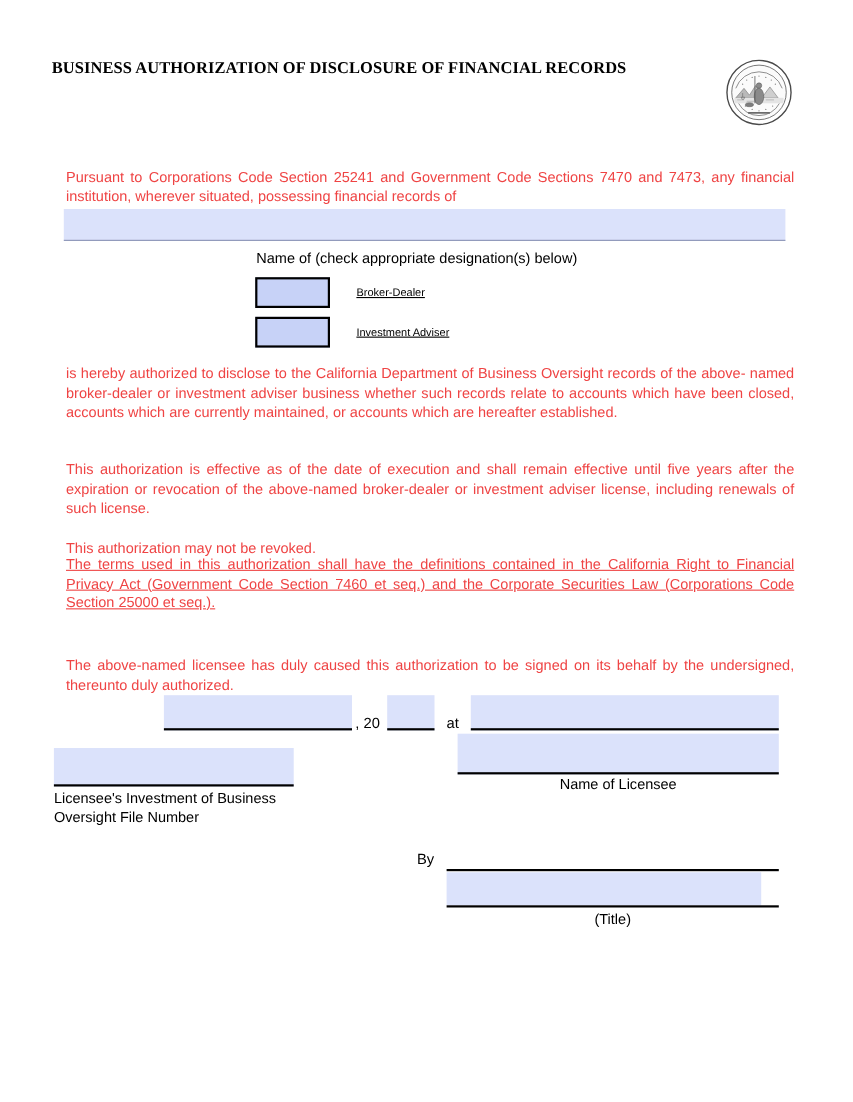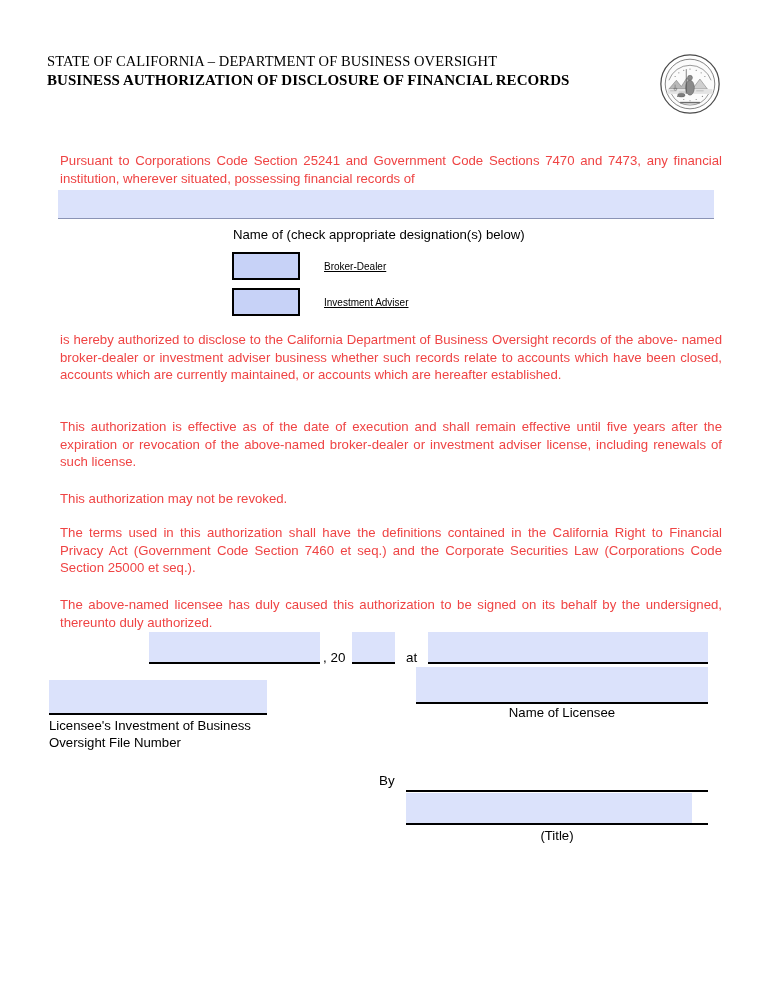--- a/index.html
+++ b/index.html
@@ -64,21 +64,21 @@
   }
   .just {
     text-align: justify;
     text-justify: inter-word;
   }
 
   .p-intro   { left: 60px; top: 152px; width: 662px; }
   .p-disc    { left: 60px; top: 331px; width: 662px; }
   .p-eff     { left: 60px; top: 418px; width: 662px; }
   .p-revoke  { left: 60px; top: 490px; width: 662px; }
-  .p-terms   { left: 60px; top: 524px; width: 662px; }
+  .p-terms   { left: 60px; top: 504px; width: 662px; text-decoration: underline; }
   .p-above   { left: 60px; top: 596px; width: 662px; }
 
   
   .field {
     position: absolute;
     background: #dbe2fb;
   }
   .field.thin-rule { border-bottom: 1px solid #8a93b5; }
   .field.black-rule { border-bottom: 2px solid #000000; }
 
@@ -170,21 +170,20 @@
   }
   #caption-title {
     left: 406px; top: 828px; width: 302px;
     text-align: center;
   }
 </style>
 </head>
 <body>
 
 <div class="header">
-  <div class="hdr-line1">STATE OF CALIFORNIA – DEPARTMENT OF BUSINESS OVERSIGHT</div>
   <div class="hdr-line2">BUSINESS AUTHORIZATION OF DISCLOSURE OF FINANCIAL RECORDS</div>
 </div>
 
 <div class="seal">
   <svg viewBox="0 0 100 100" width="62" height="62" aria-hidden="true">
     <circle cx="50" cy="50" r="47" fill="#ffffff" stroke="#4a4a4a" stroke-width="2"></circle>
     <circle cx="50" cy="50" r="40" fill="#fbfbfb" stroke="#5a5a5a" stroke-width="1.2"></circle>
 
     <g stroke="#6b6b6b" stroke-width="1.1" fill="none">
       <path d="M16 44 A36 36 0 0 1 84 44"></path>

